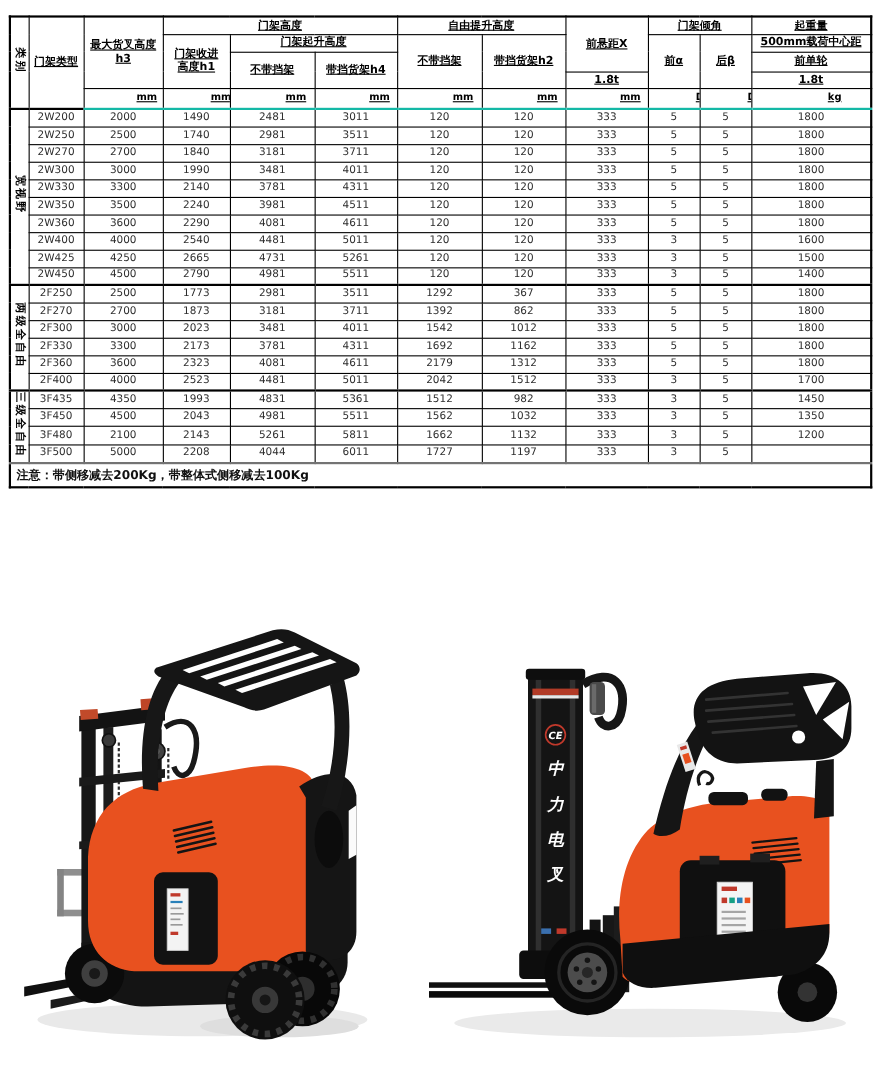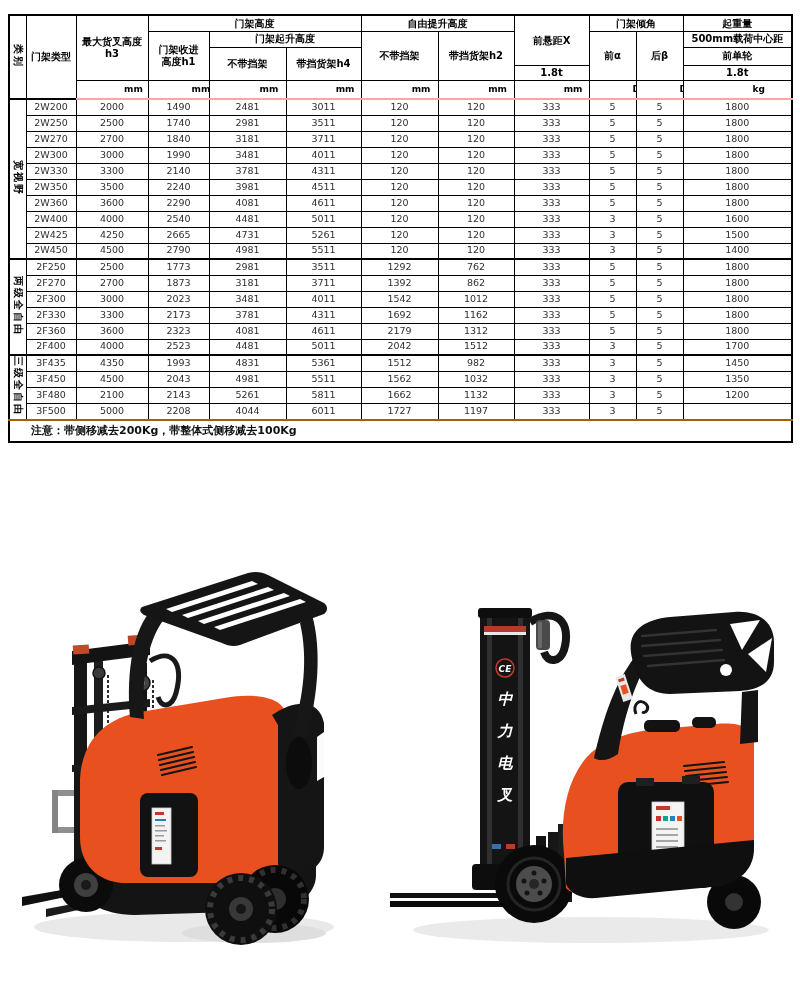--- a/index.html
+++ b/index.html
@@ -4,37 +4,37 @@
 <style>
   html,body{margin:0;padding:0;background:#fff;}
   .page{position:relative;width:800px;height:981px;background:#fff;overflow:hidden;
         font-family:"DejaVu Sans","Liberation Sans",sans-serif;color:#000;}
 
   
   table.spec{position:absolute;left:8px;top:14px;width:783px;border-collapse:collapse;
              table-layout:fixed;border:2px solid #000;}
   .spec th,.spec td{border:1px solid #000;text-align:center;vertical-align:middle;
                     padding:0;overflow:hidden;line-height:1.15;}
-  .spec thead th{font-weight:bold;font-size:10px;color:#000;}
+  .spec thead th{font-weight:bold;font-size:10px;color:#000;text-decoration:underline;}
   .spec thead tr.r1{height:16px}
   .spec thead tr.r2{height:16px}
   .spec thead tr.r3{height:18px}
   .spec thead tr.r4{height:15px}
   .spec thead tr.units{height:19px}
-  .spec thead tr.units th{font-size:9px;border-bottom:2px solid #fca5a5;padding-left:43px;}
+  .spec thead tr.units th{font-size:9px;border-bottom:2px solid #14b8a6;padding-left:43px;}
   .spec tbody tr{height:16px}
   .spec tbody td{font-size:9.5px;color:#2e2e2e;}
   .spec tbody td.model{font-size:9.5px;color:#2e2e2e;}
   .spec tbody tr.group-start td{border-top:2px solid #000;}
   td.cat{padding:0;}
   .vtext{display:inline-block;writing-mode:vertical-rl;text-orientation:sideways;
          font-weight:bold;font-size:10px;letter-spacing:2px;color:#000;}
   .two-line{display:block;font-size:10px;font-weight:bold;}
   tr.note-row td{height:18px;text-align:left;font-weight:bold;font-size:11px;
-                 padding:1px 0 1px 21px;border-top:2px solid #a16207;color:#111;}
+                 padding:1px 0 1px 5px;border-top:2px solid #737373;color:#111;}
 
   
   .fig{position:absolute;}
   .fig-left{left:16px;top:565px;width:322px;height:388px;}
   .fig-right{left:386px;top:596px;width:392px;height:354px;font-style:italic;}
   svg{display:block;}
 </style>
 </head>
 <body>
 
@@ -236,21 +236,21 @@
           <td>1400</td>
         </tr>
         <tr class="group-start">
           <td rowspan="6" class="cat"><span class="vtext">两级全自由</span></td>
           <td class="model">2F250</td>
           <td>2500</td>
           <td>1773</td>
           <td>2981</td>
           <td>3511</td>
           <td>1292</td>
-          <td>762</td>
+          <td>367</td>
           <td>333</td>
           <td>5</td>
           <td>5</td>
           <td>1800</td>
         </tr>
         <tr>
           <td class="model">2F270</td>
           <td>2700</td>
           <td>1873</td>
           <td>3181</td>

